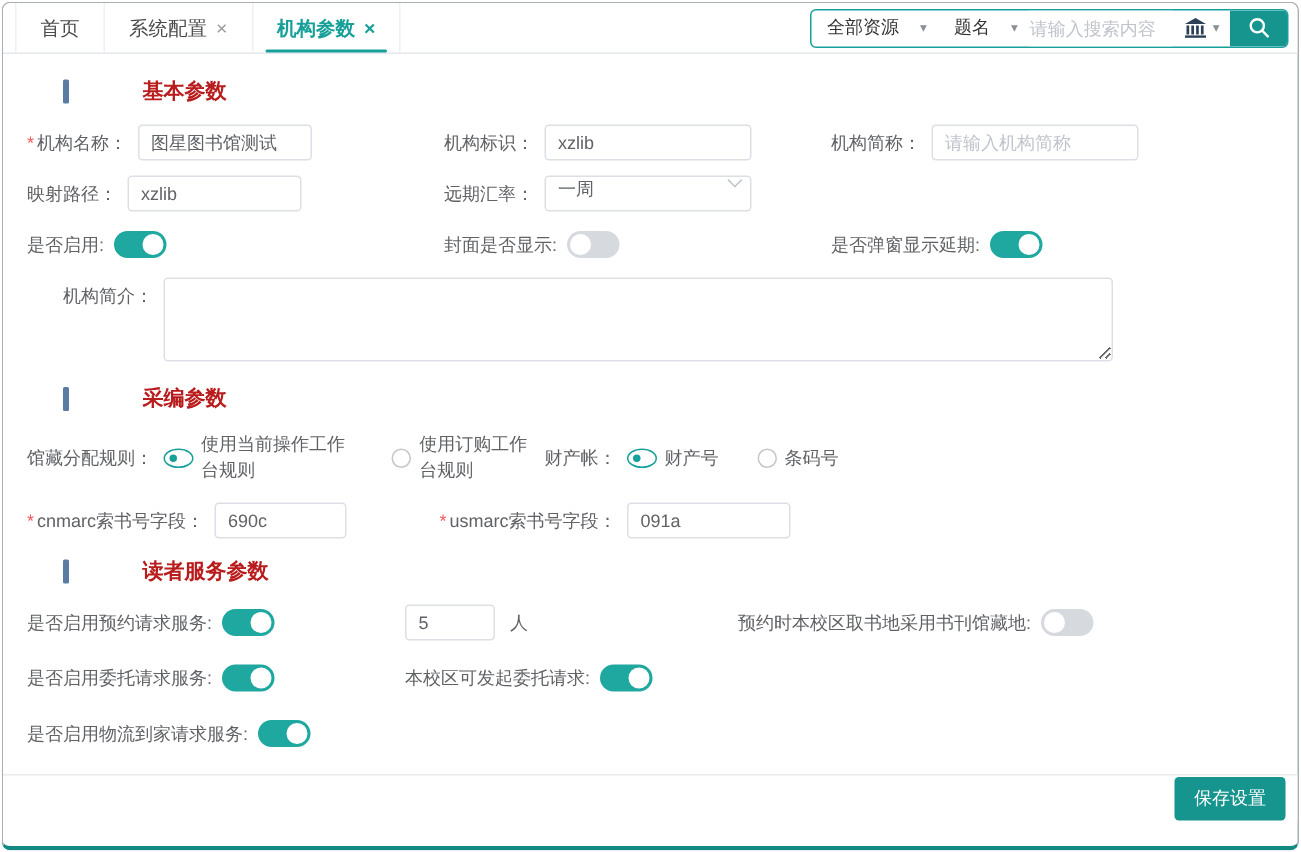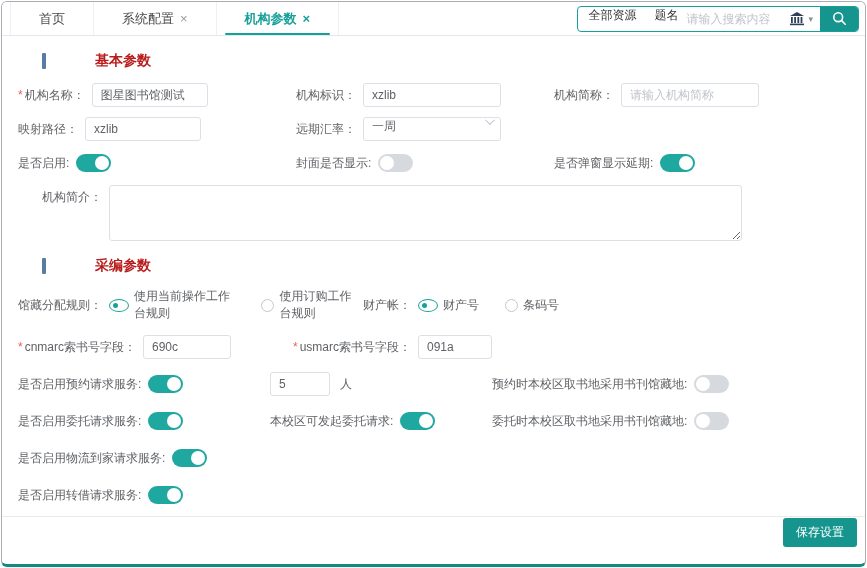--- a/index.html
+++ b/index.html
@@ -18,21 +18,21 @@
     position: relative;
   }
   
   .topbar {
     height: 34px; display: flex; align-items: stretch;
     border-bottom: 1px solid #e4e7ed; background: #fff;
     padding: 0 6px 0 0;
   }
   .tab {
     display: flex; align-items: center; gap: 6px;
-    padding: 0 28px; font-size: 13px; color: #4a4a4a;
+    padding: 0 16px; font-size: 13px; color: #4a4a4a;
     cursor: pointer; position: relative; border-right: 1px solid #f0f0f0;
   }
   .tab:first-child { border-left: 1px solid #f0f0f0; margin-left: 8px; }
   .tab .close { font-size: 13px; color: #9a9a9a; line-height: 1; }
   .tab.active { color: #17a099; font-weight: bold; }
   .tab.active .close { color: #17a099; }
   .tab.active::after {
     content: ""; position: absolute; left: 8px; right: 8px; bottom: 0;
     height: 2px; background: #17a099; border-radius: 1px;
   }
@@ -40,21 +40,20 @@
   .searchwrap { margin-left: auto; display: flex; align-items: center; }
   .searchbox {
     display: flex; align-items: stretch; height: 26px;
     border: 1px solid #17a099; border-radius: 4px; overflow: hidden;
     background: #fff;
   }
   .sel {
     display: flex; align-items: center; gap: 14px;
     padding: 0 8px 0 10px; font-size: 12px; color: #333; cursor: pointer;
     white-space: nowrap;
-    flex-direction: column;
   }
   .sel .caret, .bank .caret { font-size: 9px; color: #8b9096; }
   .searchbox input {
     border: none; outline: none; width: 96px; font-size: 12px;
     color: #333; font-family: inherit;
   }
   .searchbox input::placeholder { color: #c0c4cc; }
   .bank { display: flex; align-items: center; gap: 3px; padding: 0 7px; cursor: pointer; }
   .search-btn {
     width: 38px; background: #16948e; border: none; cursor: pointer;
@@ -74,21 +73,21 @@
   .g-reader { grid-template-columns: 252px 222px 1fr; margin-bottom: 13px; }
   .cell { display: flex; align-items: center; min-height: 24px; }
   label.flabel { font-size: 12px; color: #606266; margin-right: 7px; white-space: nowrap; }
   .star { color: #f25a5a; margin-right: 2px; font-size: 12px; }
   input.txt {
     height: 24px; border: 1px solid #dcdfe6; border-radius: 3px;
     padding: 0 8px; font-size: 12px; color: #606266; outline: none;
     font-family: inherit; background: #fff;
   }
   input.txt::placeholder { color: #c0c4cc; }
-  .w128 { width: 116px; } .w138 { width: 138px; } .w88 { width: 88px; } .w95 { width: 74px; } .w60 { width: 60px; }
+  .w128 { width: 116px; } .w138 { width: 138px; } .w88 { width: 88px; } .w95 { width: 109px; } .w60 { width: 60px; }
   .select {
     width: 138px; height: 24px; border: 1px solid #dcdfe6; border-radius: 3px;
     display: flex; align-items: flex-start; justify-content: space-between;
     padding: 0 8px; font-size: 12px; color: #606266; cursor: pointer; background: #fff;
   }
   .chev {
     width: 7px; height: 7px; border-right: 1.4px solid #c0c4cc;
     border-bottom: 1.4px solid #c0c4cc; transform: rotate(45deg) translateY(-2px);
   }
   
@@ -291,20 +290,24 @@
       <div class="cell">
         <label class="flabel"><span class="star">*</span><span>cnmarc索书号字段：</span></label>
         <input class="txt w88" type="text" value="690c" style="">
       </div>
       <div class="cell">
         <label class="flabel"><span class="star">*</span><span>usmarc索书号字段：</span></label>
         <input class="txt w95" type="text" value="091a" style="">
       </div>
     </div>
 
+    <div class="sec-title">
+      <span class="bar"></span>
+      <span>读者服务参数</span>
+    </div>
 
     <div class="row g-reader">
       <div class="cell">
         <label class="flabel">是否启用预约请求服务:</label>
         <div class="toggle on">
             <span class="knob"></span>
           </div>
       </div>
       <div class="cell">
         <input class="txt w60" type="text" value="5" style="">
@@ -321,26 +324,20 @@
     <div class="row g-reader">
       <div class="cell">
         <label class="flabel">是否启用委托请求服务:</label>
         <div class="toggle on">
             <span class="knob"></span>
           </div>
       </div>
       <div class="cell">
         <label class="flabel">本校区可发起委托请求:</label>
         <div class="toggle on">
-            <span class="knob"></span>
-          </div>
-      </div>
-      <div class="cell">
-        <label class="flabel">委托时本校区取书地采用书刊馆藏地:</label>
-        <div class="toggle off">
             <span class="knob"></span>
           </div>
       </div>
     </div>
 
     <div class="row g-reader">
       <div class="cell">
         <label class="flabel">是否启用物流到家请求服务:</label>
         <div class="toggle on">
             <span class="knob"></span>

